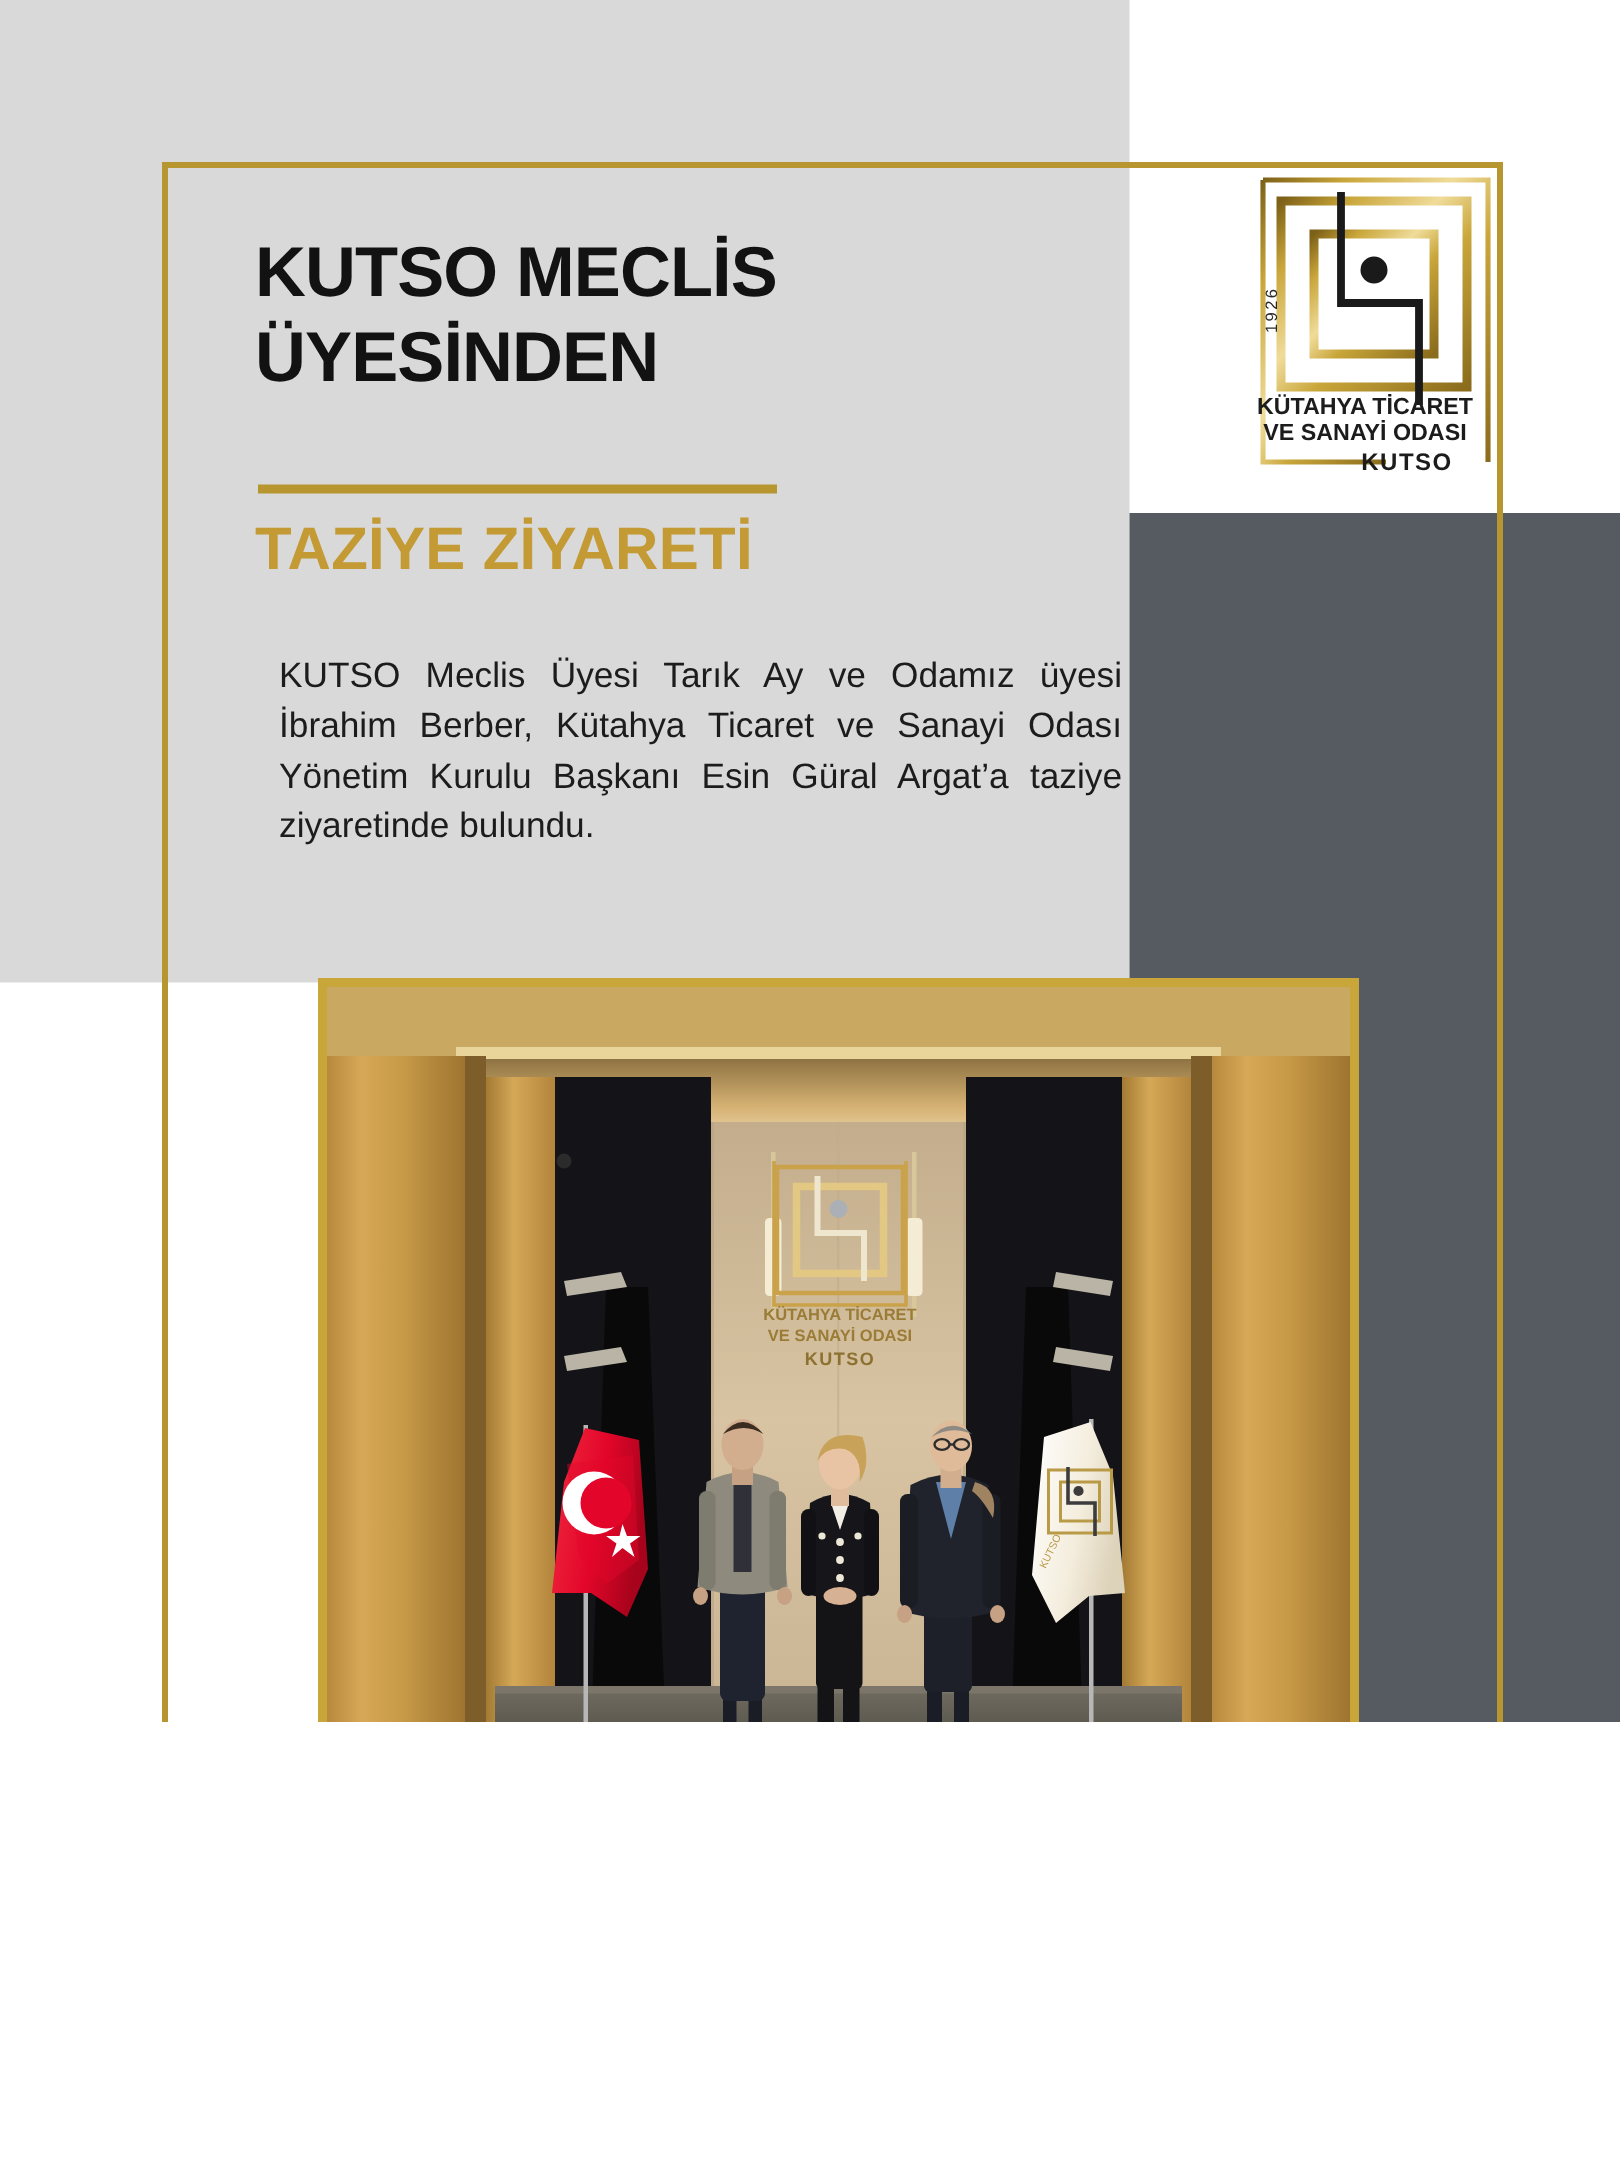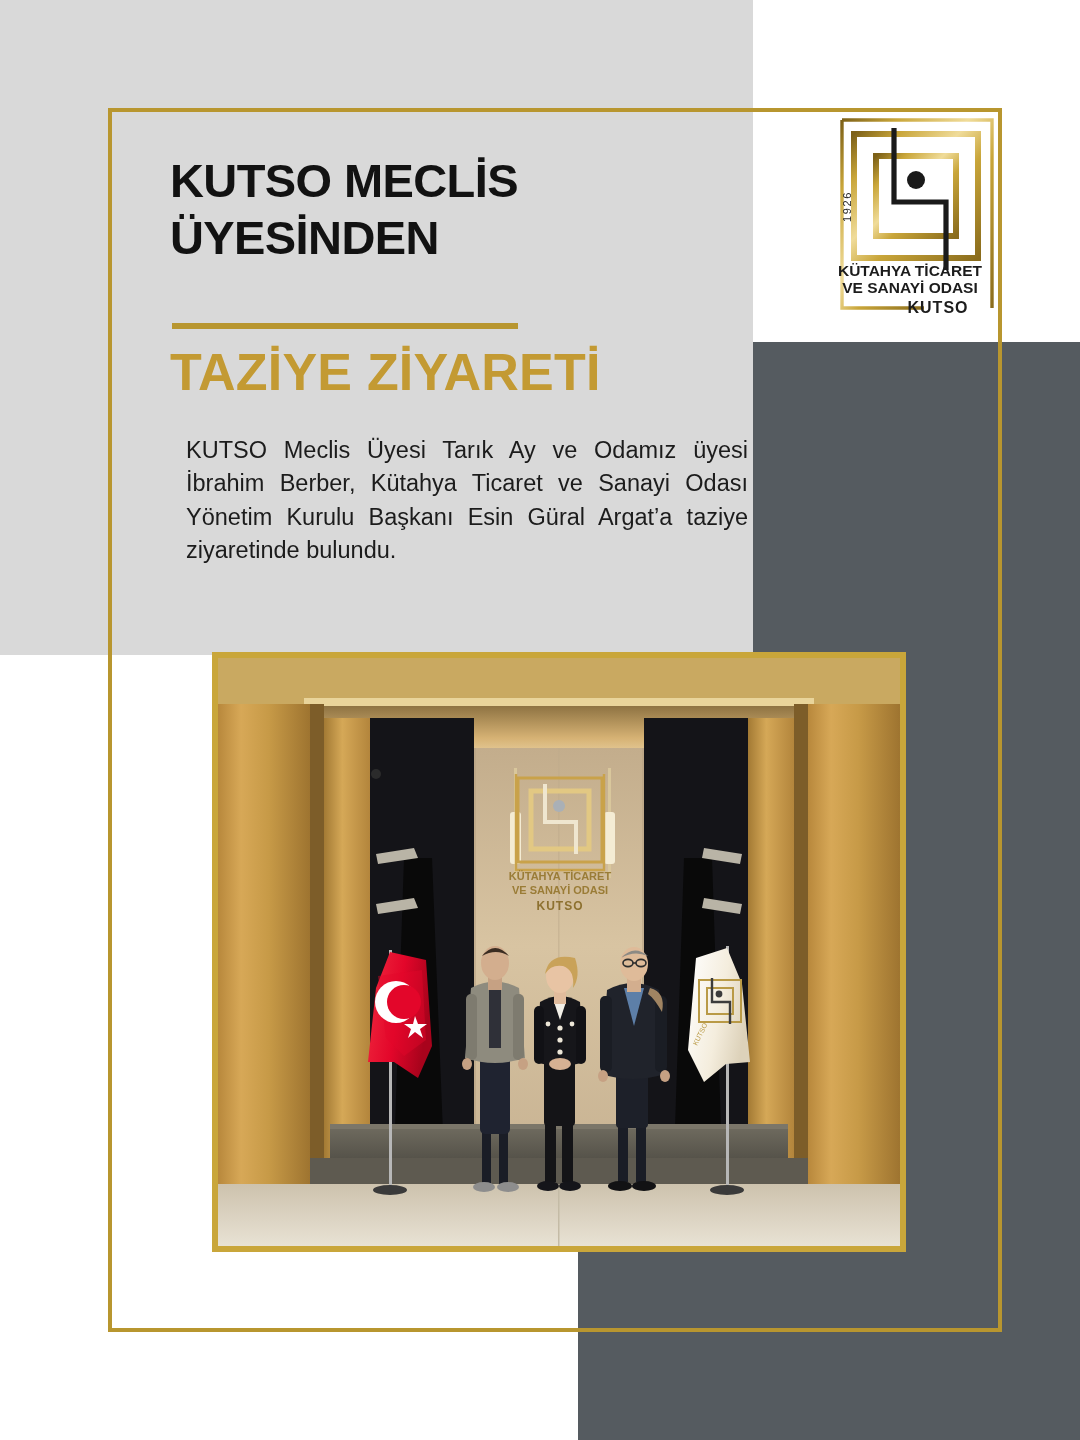--- a/index.html
+++ b/index.html
@@ -4,21 +4,21 @@
 <title>KUTSO Meclis Üyesinden Taziye Ziyareti</title>
 <style>
   html,body{margin:0;padding:0;background:#ffffff;}
   body{
     font-family:"Liberation Sans","DejaVu Sans",sans-serif;
     -webkit-font-smoothing:antialiased;
   }
   .poster{
     position:relative;
     width:1080px;
-    height:1440px;
+    height:1148px;
     overflow:hidden;
     background:#ffffff;
     text-decoration:underline;
   }
 
   
   .bg-light-gray{
     position:absolute;
     left:0; top:0;
     width:753px; height:655px;
@@ -64,21 +64,21 @@
   .gold-rule{
     position:absolute;
     left:172px; top:323px;
     width:346px; height:6px;
     background:#b8962f;
   }
   .subhead{
     position:absolute;
     left:170px; top:343px;
     margin:0;
-    font-size:52px;
+    font-size:40px;
     line-height:1.15;
     font-weight:bold;
     letter-spacing:0.2px;
     color:#c39a33;
     text-transform:uppercase;
   }
   .body-text{
     position:absolute;
     left:170px; top:418px;
     width:562px;

